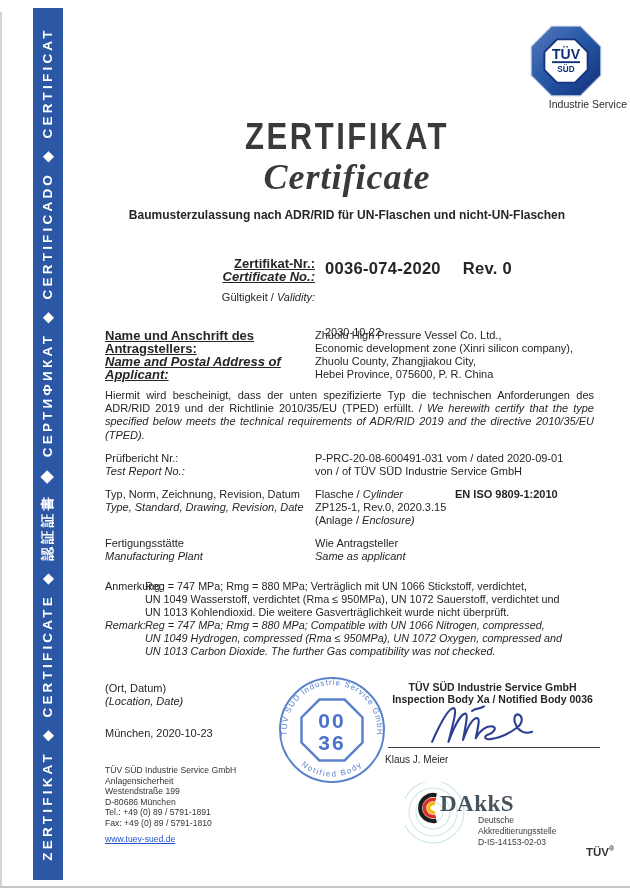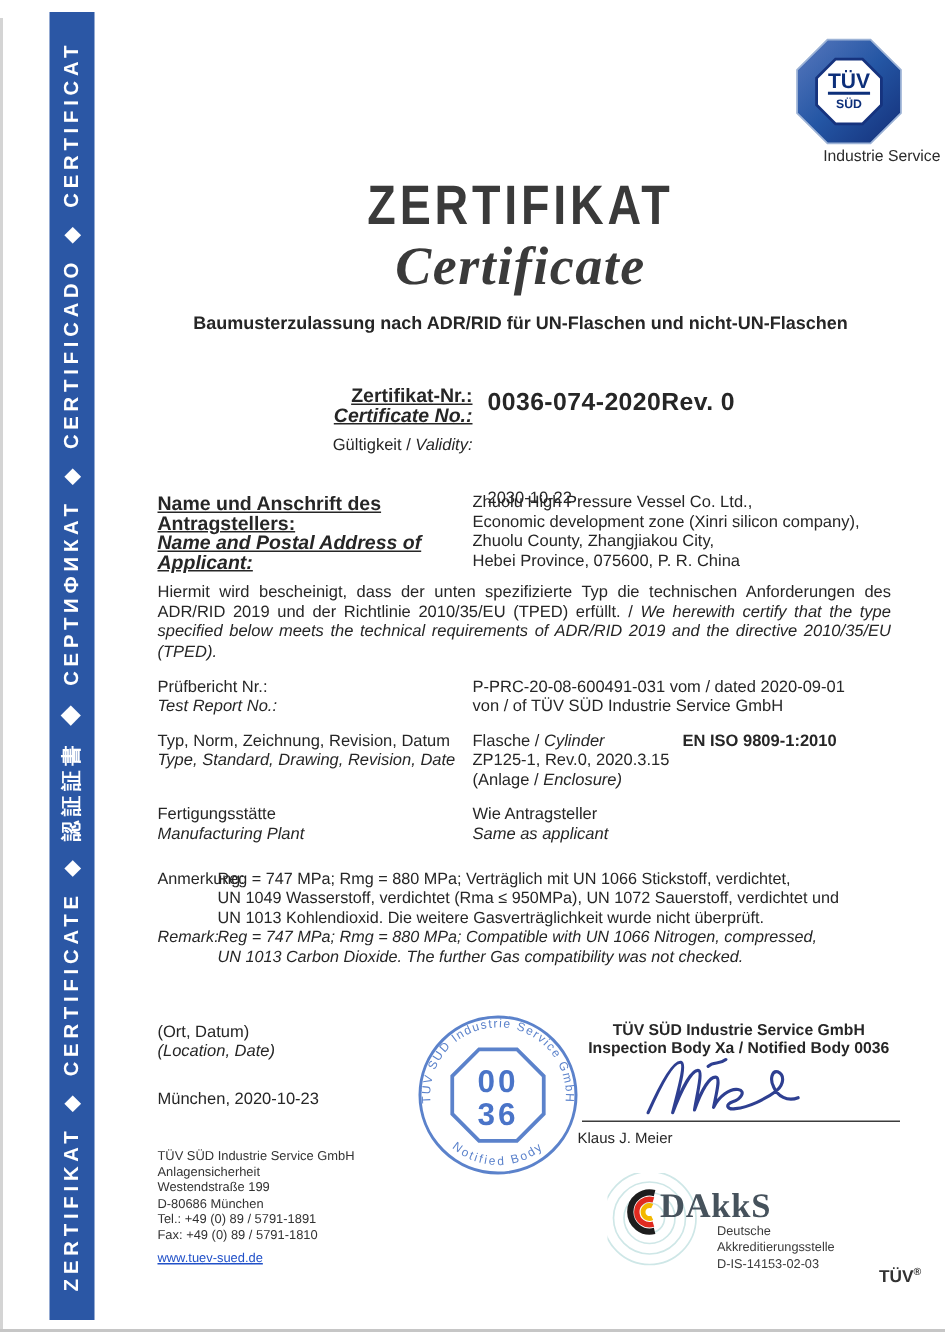--- a/index.html
+++ b/index.html
@@ -28,21 +28,21 @@
   .subtitle .en { font-style:italic; }
 
   
   .lbl { font-size:13px; font-weight:bold; line-height:13px;text-decoration:underline; }
   .lbl-n { font-size:11px; line-height:13px; }
   .it { font-style:italic; }
   .val { font-size:11px; line-height:13px; }
   .right-lbl { text-align:right; }
 
   .certno-val { font-size:16.5px; font-weight:bold; letter-spacing:.3px; }
-  .certno-val .rev { }
+  .certno-val .rev { margin-left:22px; }
 
   .statement { text-align:justify; font-size:11px; line-height:13.2px; }
 
   .std { font-weight:bold; font-size:11px; }
 
   .remark-line { font-size:10.8px; line-height:13px; }
 
   .sig-head { font-size:10.5px; font-weight:bold; line-height:12px; text-align:center; }
   .sig-line { border-top:1.5px solid #3c3c3c; }
   .sig-name { font-size:10px; text-align:left; }
@@ -153,20 +153,21 @@
 
 <div class="abs remark-line" style="left:105px; top:580px;">Anmerkung:</div>
 <div class="abs" style="left:145px; top:580px; width:450px;">
   <div class="remark-line">Reg = 747 MPa; Rmg = 880 MPa; Verträglich mit UN 1066 Stickstoff, verdichtet,</div>
   <div class="remark-line">UN 1049 Wasserstoff, verdichtet (Rma ≤ 950MPa), UN 1072 Sauerstoff, verdichtet und</div>
   <div class="remark-line">UN 1013 Kohlendioxid. Die weitere Gasverträglichkeit wurde nicht überprüft.</div>
 </div>
 <div class="abs remark-line it" style="left:105px; top:619px;">Remark:</div>
 <div class="abs" style="left:145px; top:619px; width:450px;">
   <div class="remark-line it">Reg = 747 MPa; Rmg = 880 MPa; Compatible with UN 1066 Nitrogen, compressed,</div>
+  <div class="remark-line it">UN 1049 Hydrogen, compressed (Rma ≤ 950MPa), UN 1072 Oxygen, compressed and</div>
   <div class="remark-line it">UN 1013 Carbon Dioxide. The further Gas compatibility was not checked.</div>
 </div>
 
 <div class="abs val" style="left:105px; top:682px;">
   <div>(Ort, Datum)</div>
   <div class="it">(Location, Date)</div>
 </div>
 <div class="abs val" style="left:105px; top:727px;">München, 2020-10-23</div>
 
 <div class="abs" style="left:272px; top:670px; width:120px; height:120px;">

